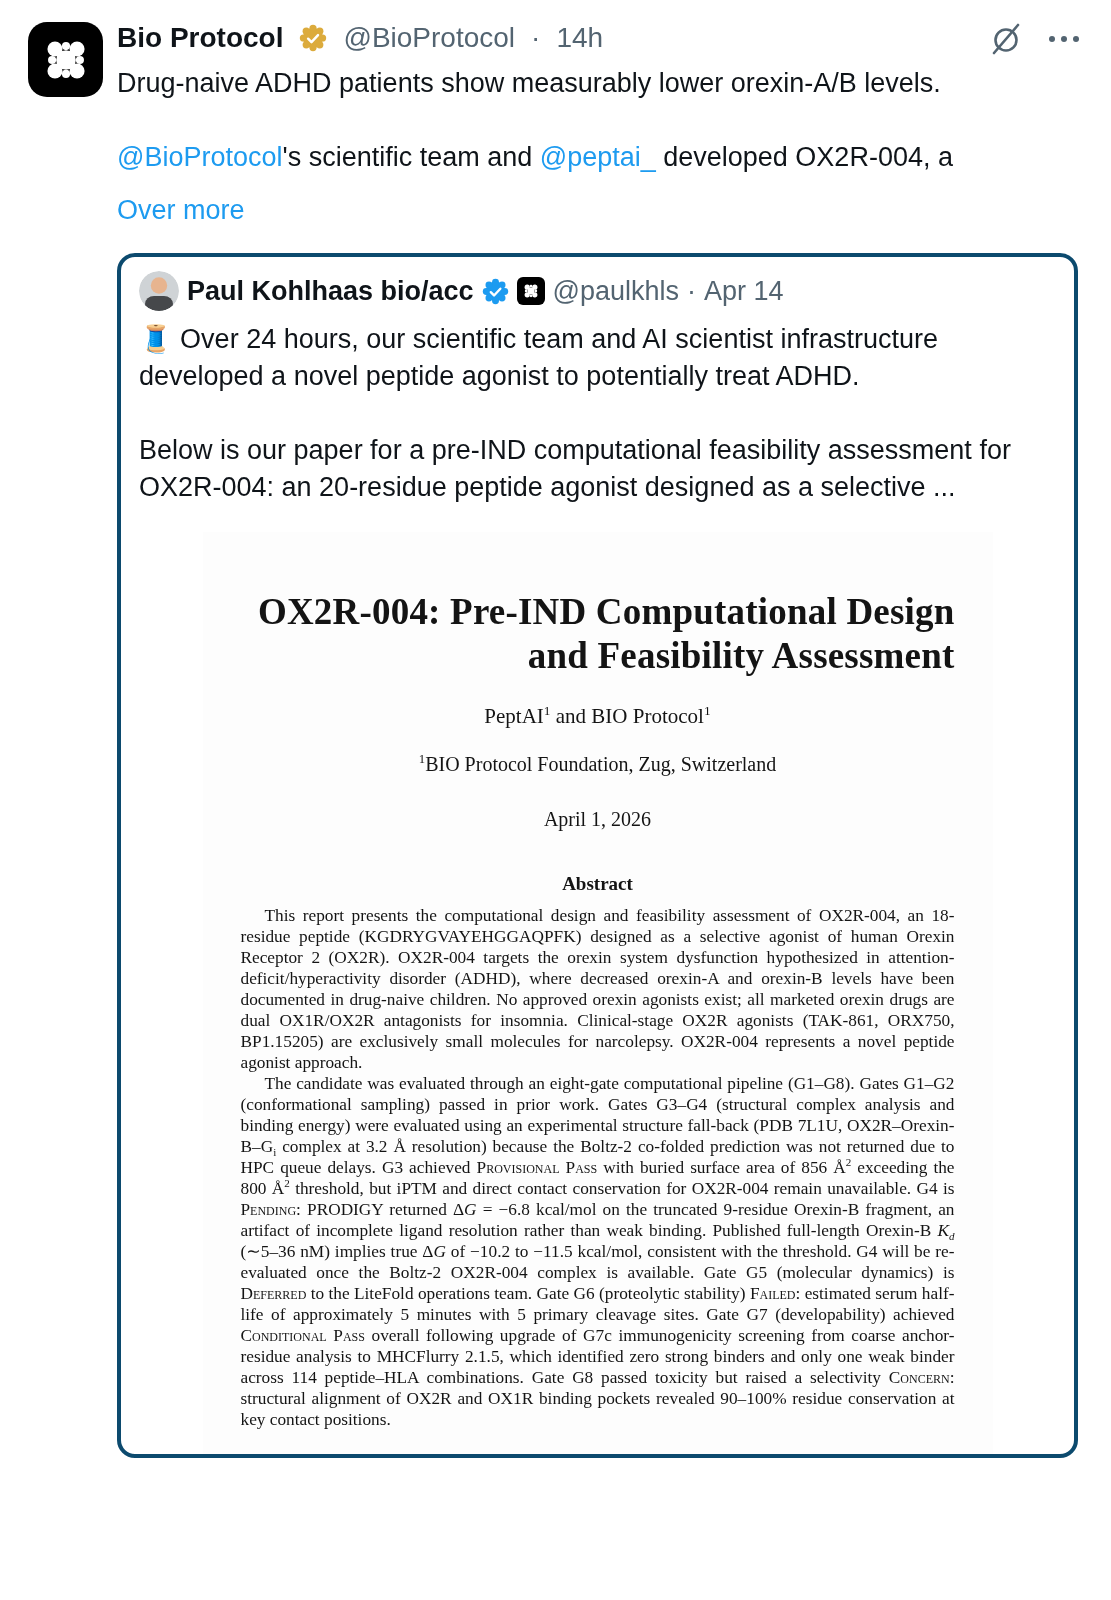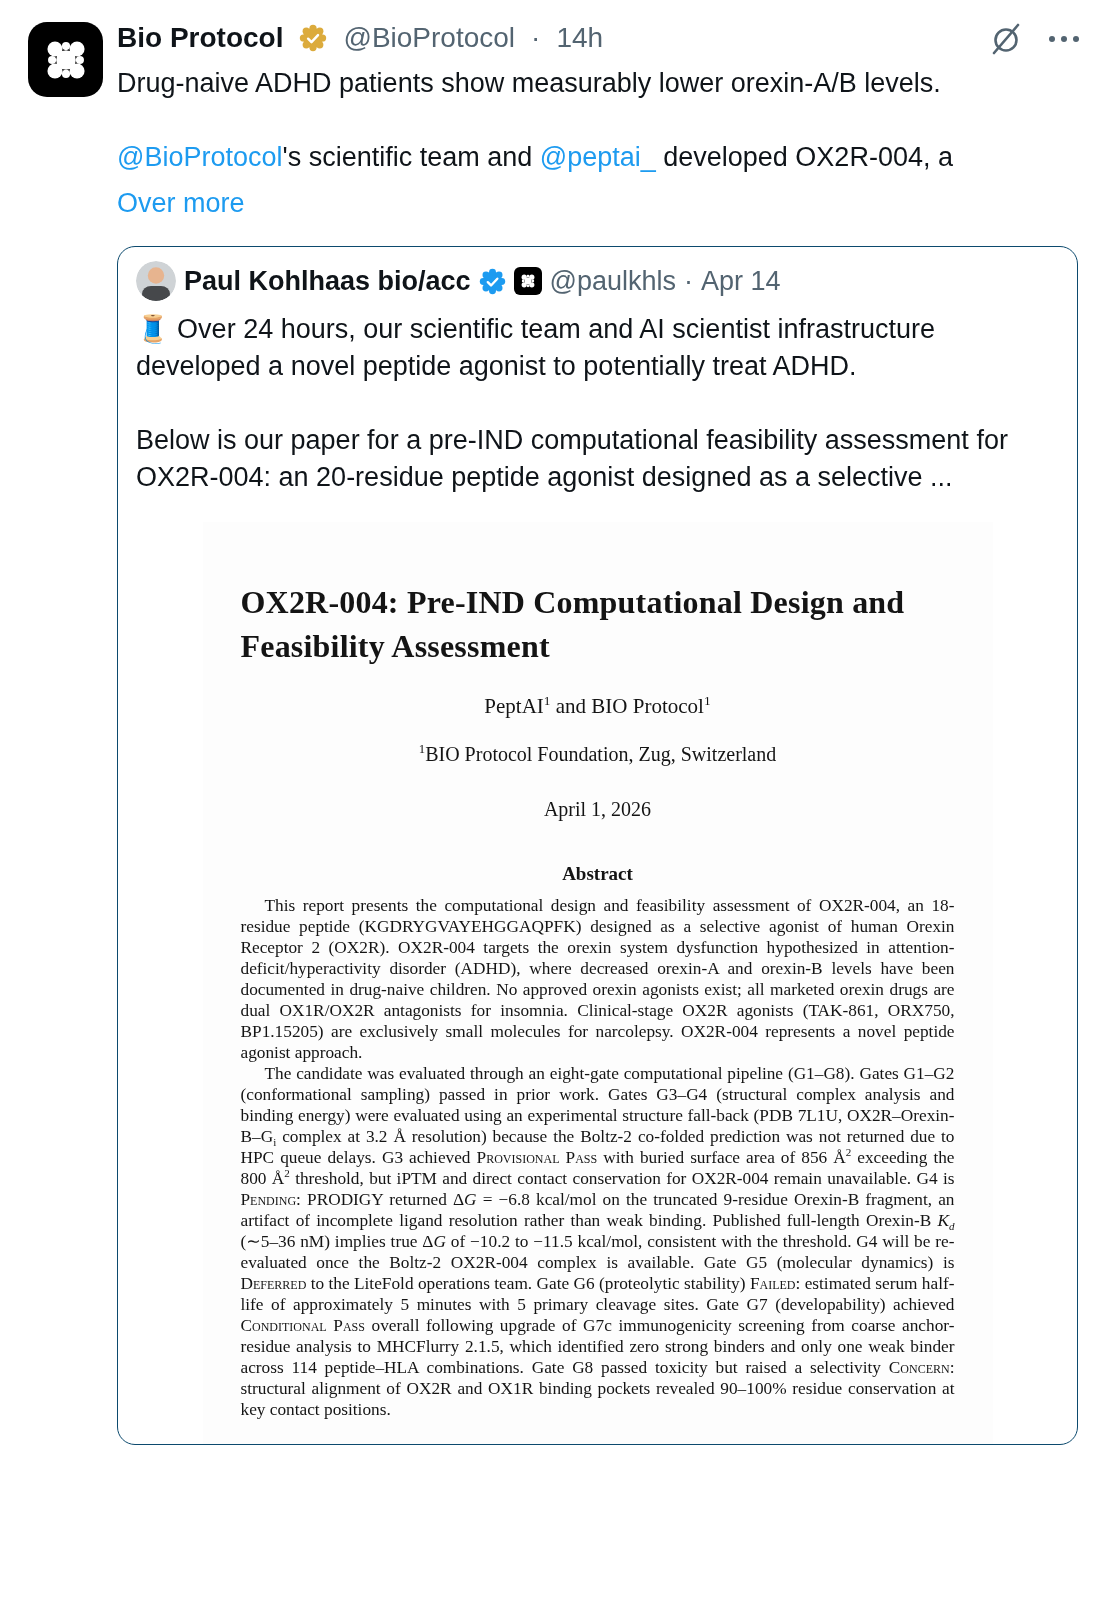--- a/index.html
+++ b/index.html
@@ -32,53 +32,53 @@
     display: flex; align-items: center; gap: 16px;
     font-size: 28px; line-height: 36px; margin-bottom: 8px;
     white-space: nowrap;
   }
   .name { font-weight: 700; cursor: pointer; }
   .meta { color: #536471; }
   .badge { flex: 0 0 auto; display: inline-flex; }
 
   
   .body-text { font-size: 27px; line-height: 38px; margin: 0 0 36px 0; }
-  .body-text.last { margin-bottom: 8px; }
+  .body-text.last { margin-bottom: 15px; }
   .link { color: #1d9bf0; cursor: pointer; }
   .show-more {
     display: block; font-size: 27px; line-height: 38px;
     color: #1d9bf0; text-decoration: none; cursor: pointer; margin: 0;
   }
 
   
   .quote-card {
     margin-top: 24px;
-    border: 1px solid #0c4a6e; border-radius: 18px;
+    border: 4px solid #0c4a6e; border-radius: 18px;
     overflow: hidden; cursor: pointer; background: #fff;
   }
   .quote-pad { padding: 14px 18px 0 18px; }
   .quote-header { display: flex; align-items: center; gap: 8px; font-size: 27px; line-height: 36px; white-space: nowrap; }
   .quote-avatar { width: 40px; height: 40px; border-radius: 50%; overflow: hidden; flex: 0 0 auto; }
   .affiliate-badge {
     width: 28px; height: 28px; border-radius: 6px; background: #000;
     display: inline-flex; align-items: center; justify-content: center; flex: 0 0 auto;
   }
   .affiliate-badge svg { width: 20px; height: 20px; }
   .quote-text { font-size: 27px; line-height: 37px; margin: 10px 0 0 0; }
   .quote-text.second { margin-top: 37px; }
 
   
   .paper-image {
     width: 790px; margin: 26px auto 0 auto; background: #fdfdfd;
     font-family: "Liberation Serif", serif; color: #141414;
     padding: 58px 38px 24px 38px;
   }
   .paper-title {
-    font-size: 32px; line-height: 44px; font-weight: 600;
-    text-align: left; margin: 0 0 26px 0; letter-spacing: 0.2px;
+    font-size: 37px; line-height: 44px; font-weight: 600;
+    text-align: right; margin: 0 0 26px 0; letter-spacing: 0.2px;
   }
   .paper-authors { font-size: 21px; text-align: center; margin: 0 0 24px 0; }
   .paper-affiliation { font-size: 20px; text-align: center; margin: 0 0 32px 0; }
   .paper-date { font-size: 20px; text-align: center; margin: 0 0 42px 0; }
   .abstract-heading { font-size: 19px; font-weight: 700; text-align: center; margin: 0 0 10px 0; }
   .abstract-text {
     width: 100%; font-size: 17.3px; line-height: 21px;
     text-align: justify; margin: 0; text-indent: 24px;
   }
   .abstract-text sup { font-size: 64%; line-height: 0; }

